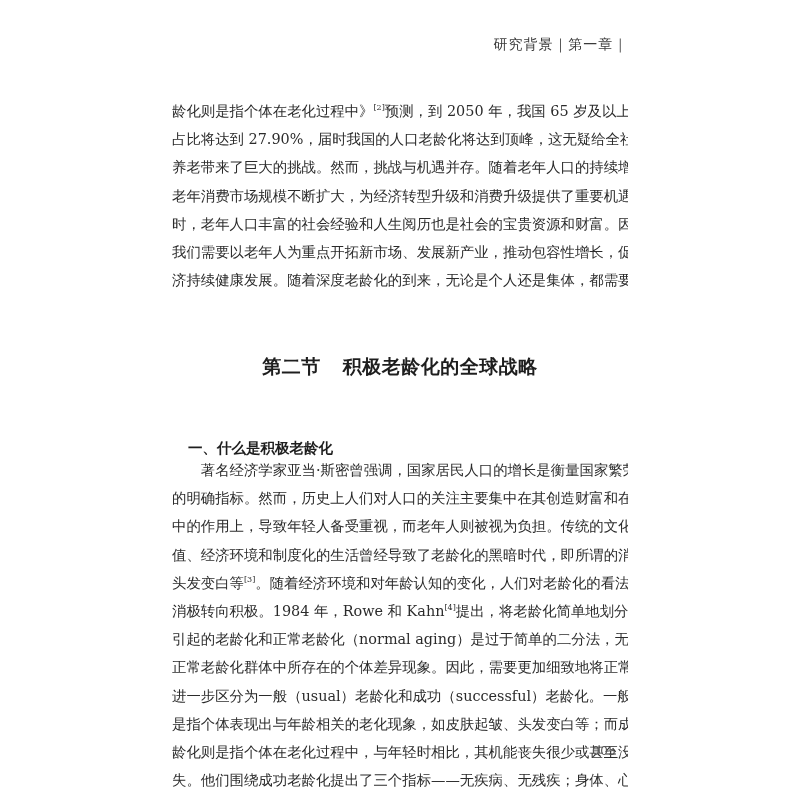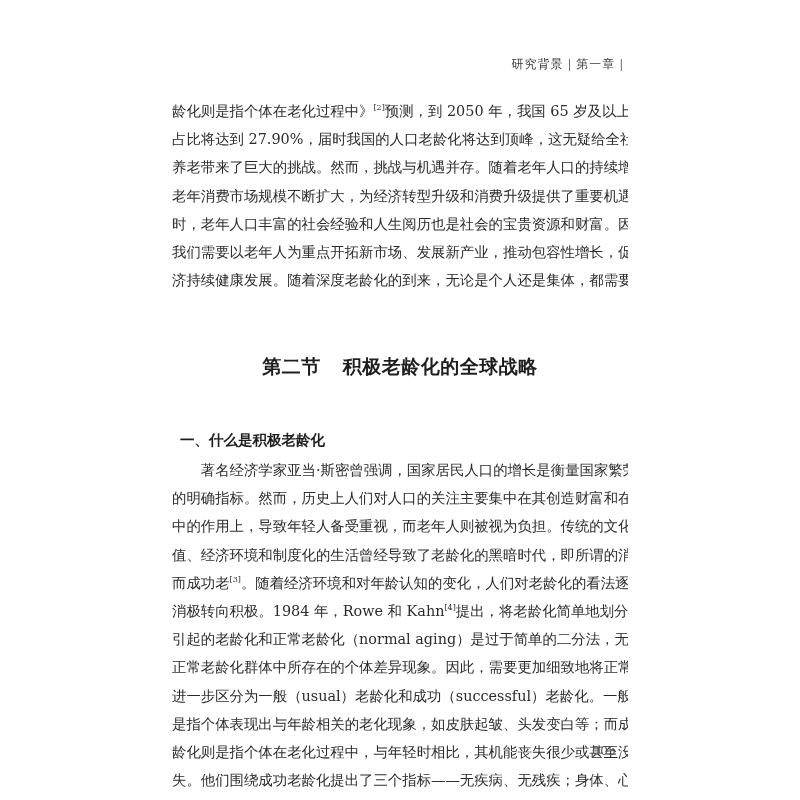--- a/index.html
+++ b/index.html
@@ -10,23 +10,23 @@
   body {
     width: 800px;
     height: 800px;
     position: relative;
     overflow: hidden;
     font-family: "DejaVu Serif", "Liberation Serif", serif;
     color: #2a2a2a;
   }
   .running-header {
     position: absolute;
-    top: 56px;
+    top: 36px;
     right: 172px;
-    font-size: 12px;
+    font-size: 14px;
     letter-spacing: 1px;
     color: #3a3a3a;
     white-space: nowrap;
     font-family: Liberation Mono, monospace;
   }
   .text-block {
     position: absolute;
     left: 172px;
     width: 456px;
     font-size: 14.4px;
@@ -90,28 +90,28 @@
     <span class="line">老年消费市场规模不断扩大，为经济转型升级和消费升级提供了重要机遇。同</span>
     <span class="line">时，老年人口丰富的社会经验和人生阅历也是社会的宝贵资源和财富。因此，</span>
     <span class="line">我们需要以老年人为重点开拓新市场、发展新产业，推动包容性增长，促进经</span>
     <span class="line">济持续健康发展。随着深度老龄化的到来，无论是个人还是集体，都需要做好</span>
   </div>
 
   <h2 class="section-title" style="margin:0;">
     <span>第二节</span><span class="gap"></span><span>积极老龄化的全球战略</span>
   </h2>
 
-  <h3 class="subheading" style="margin:8px;">一、什么是积极老龄化</h3>
+  <h3 class="subheading" style="margin:16px;">一、什么是积极老龄化</h3>
 
   <div class="text-block para2">
     <span class="line indent">著名经济学家亚当·斯密曾强调，国家居民人口的增长是衡量国家繁荣度</span>
     <span class="line">的明确指标。然而，历史上人们对人口的关注主要集中在其创造财富和在战争</span>
     <span class="line">中的作用上，导致年轻人备受重视，而老年人则被视为负担。传统的文化价</span>
     <span class="line">值、经济环境和制度化的生活曾经导致了老龄化的黑暗时代，即所谓的消极老</span>
-    <span class="line"><span>而成功老</span><sup>[3]</sup><span>。随着经济环境和对年龄认知的变化，人们对老龄化的看法逐渐从</span></span>
+    <span class="line"><span>头发变白等</span><sup>[3]</sup><span>。随着经济环境和对年龄认知的变化，人们对老龄化的看法逐渐从</span></span>
     <span class="line"><span>消极转向积极。1984 年，Rowe 和 Kahn</span><sup>[4]</sup><span>提出，将老龄化简单地划分为由疾病</span></span>
     <span class="line">引起的老龄化和正常老龄化（normal aging）是过于简单的二分法，无法说明</span>
     <span class="line">正常老龄化群体中所存在的个体差异现象。因此，需要更加细致地将正常老龄化</span>
     <span class="line">进一步区分为一般（usual）老龄化和成功（successful）老龄化。一般老龄化</span>
     <span class="line">是指个体表现出与年龄相关的老化现象，如皮肤起皱、头发变白等；而成功老</span>
     <span class="line">龄化则是指个体在老化过程中，与年轻时相比，其机能丧失很少或甚至没有丧</span>
     <span class="line">失。他们围绕成功老龄化提出了三个指标——无疾病、无残疾；身体、心理机</span>
   </div>
 
   <div class="page-number">005</div>

